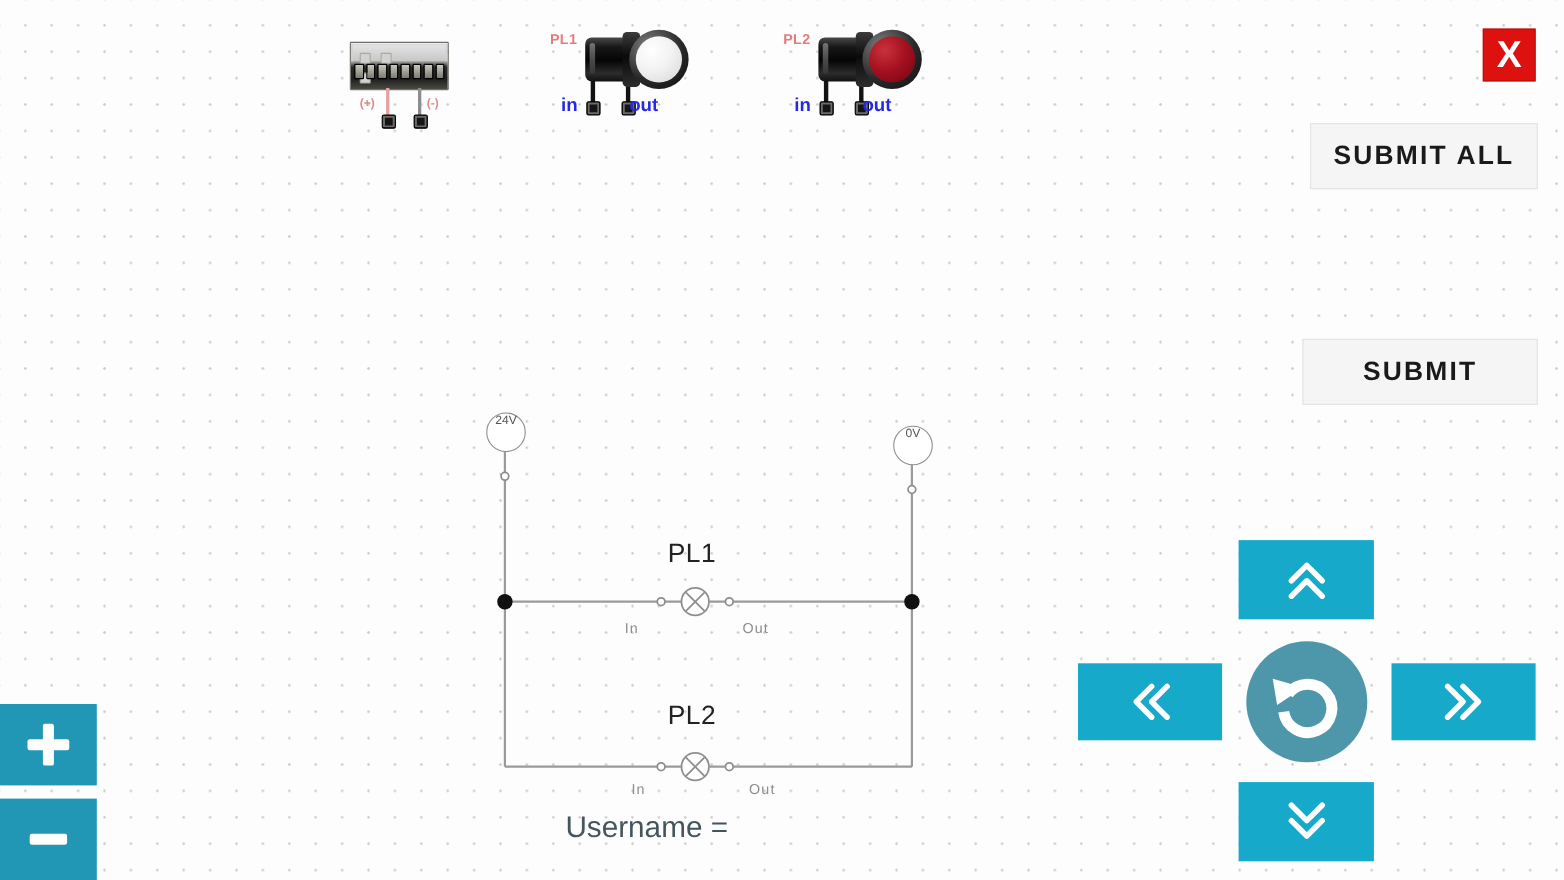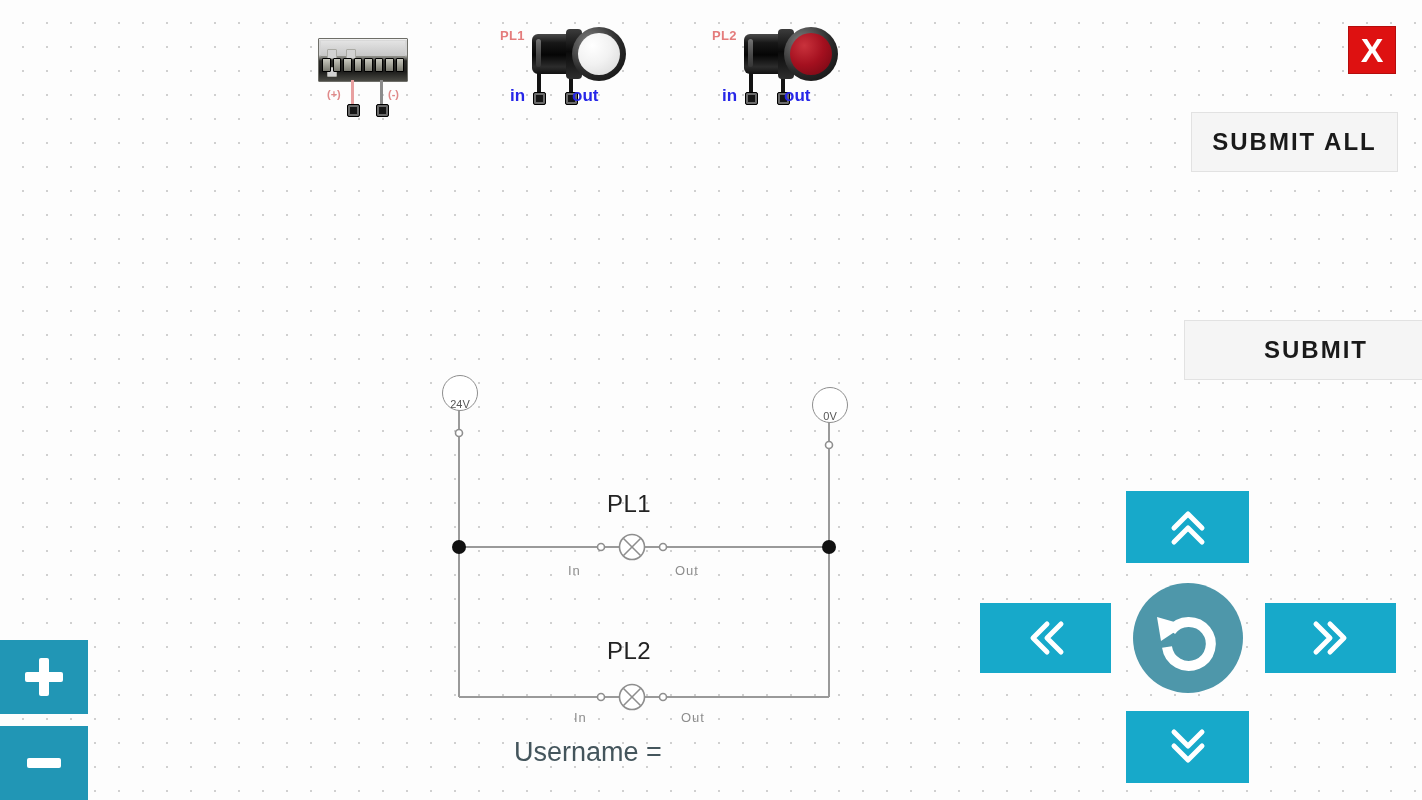--- a/index.html
+++ b/index.html
@@ -109,21 +109,21 @@
   }
   .lens-white { background: radial-gradient(circle at 34% 30%, #ffffff 0%, #f2f2f2 45%, #d6d6d6 100%); }
   .lens-red   { background: radial-gradient(circle at 34% 30%, #c9323c 0%, #a4101f 48%, #6d0712 100%); }
   .lamp-leg { position:absolute; width:4px; background:#121212; border-radius:1px; }
 
   
   #circuit { position:absolute; left:0; top:0; width:1422px; height:800px; pointer-events:none; }
   .node-ring {
     position:absolute; width:34px; height:34px; border-radius:50%;
     border:1.6px solid #8e8e8e; background:#fff;
-    display:flex; align-items:flex-end; justify-content:center;
+    display:flex; align-items:flex-start; justify-content:center;
     font-size:11px; color:#555; font-family:"Liberation Sans",sans-serif;
   }
   .rung-name {
     position:absolute; font-size:24px; color:#222;
     font-family:"Liberation Sans",sans-serif; letter-spacing:.5px;
   }
   .io-label {
     position:absolute; font-size:13px; color:#8d8d8d;
     font-family:"Liberation Sans",sans-serif; letter-spacing:1px;
   }
@@ -276,21 +276,21 @@
   <div class="username" style="left:514px; top:737px;">Username =</div>
 
   <div class="btn-close" style="left:1348px; top:26px;">
     <span>X</span>
   </div>
 
   <div class="btn-flat" style="left:1191px; top:112px; width:205px; height:58px;">
     <span>SUBMIT ALL</span>
   </div>
 
-  <div class="btn-flat" style="left:1184px; top:320px; width:212px; height:58px;padding-left:25px;">
+  <div class="btn-flat" style="left:1184px; top:308px; width:212px; height:58px;">
     <span>SUBMIT</span>
   </div>
 
   <div class="dpad-btn" style="left:1126px; top:491px; width:123px; height:72px;">
     <svg width="46" height="46" viewBox="0 0 46 46">
       <polyline points="9,24 23,10 37,24" fill="none" stroke="#ffffff" stroke-width="5" stroke-linecap="round" stroke-linejoin="round"></polyline>
       <polyline points="9,38 23,24 37,38" fill="none" stroke="#ffffff" stroke-width="5" stroke-linecap="round" stroke-linejoin="round"></polyline>
     </svg>
   </div>
 

